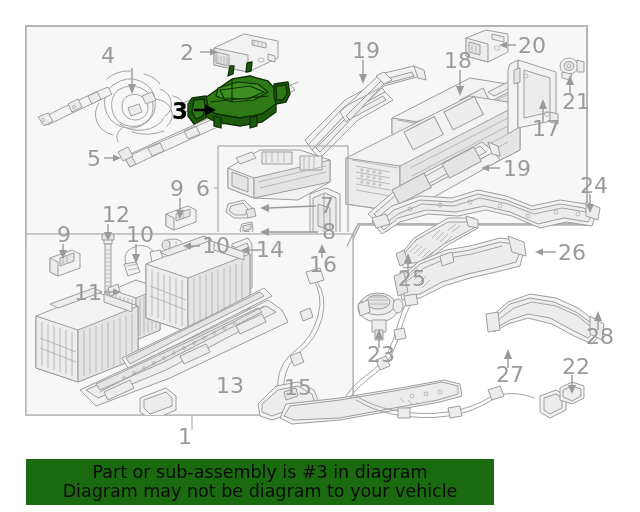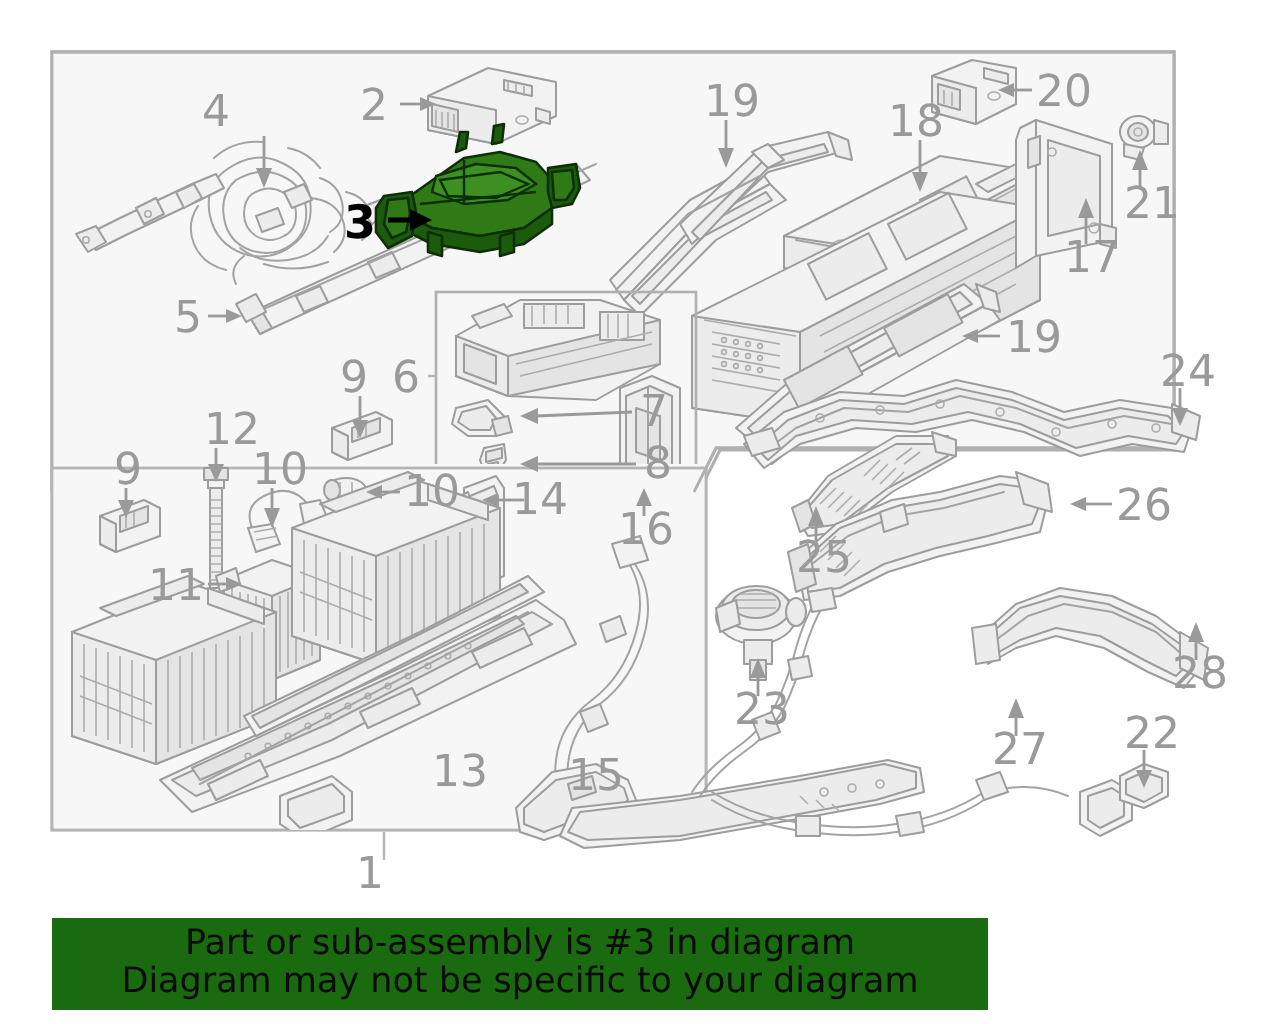--- a/index.html
+++ b/index.html
@@ -698,16 +698,16 @@
           <path class="arrowhead" d="M598 311 L594 321 L602 321 Z"></path>
           <text class="lbl" x="586" y="344">28</text>
         </g>
 
       </g>
     </svg>
   </div>
 
   <div class="footer">
     <div class="footer-line l1">Part or sub-assembly is #3 in diagram</div>
-    <div class="footer-line l2">Diagram may not be specific to your diagram</div>
+    <div class="footer-line l2">Diagram may not be diagram to your vehicle</div>
   </div>
 
 </div>
 
 </body></html>

